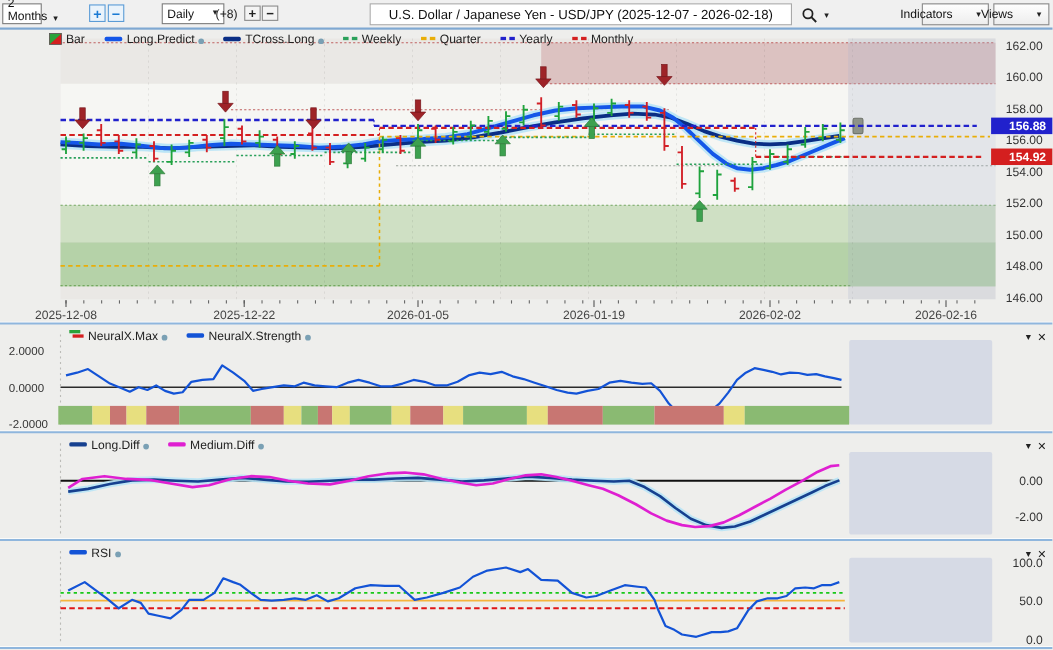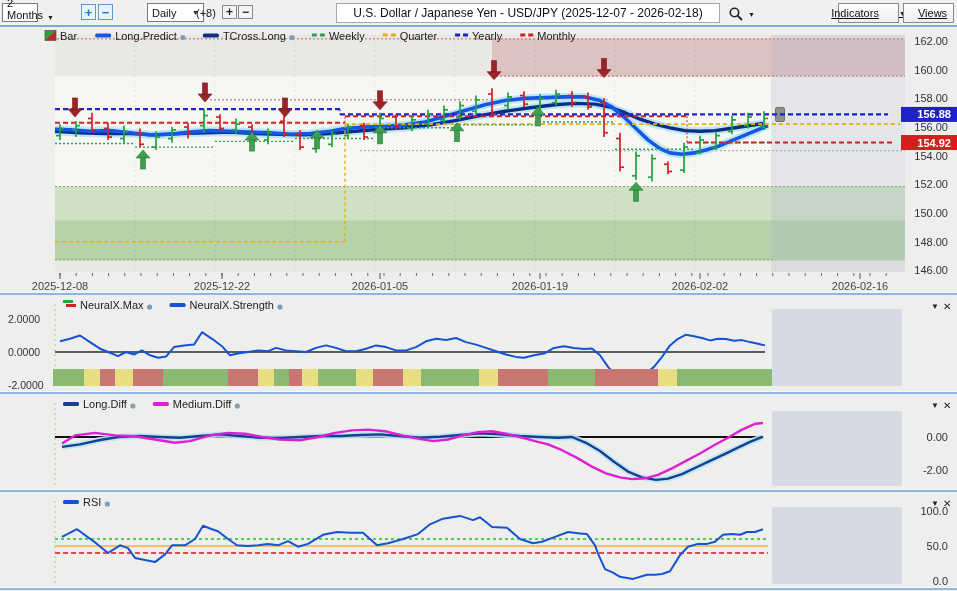--- a/index.html
+++ b/index.html
@@ -14,21 +14,21 @@
   .caret{font-size:7px;color:#222;margin-left:4px;}
   .tbtn{position:absolute;top:4px;width:15px;height:16px;display:flex;align-items:center;justify-content:center;
         font-size:13px;font-weight:bold;border:1px solid #5b9bd5;background:#eaf3fb;color:#1a7ad4;box-sizing:border-box;}
   .tbtn.grey{border:1px solid #8a8a8a;background:#f4f4f4;color:#222;font-size:12px;height:14px;top:5px;}
   #offset-label{position:absolute;left:196px;top:7px;font-size:11px;color:#222;}
   #title-box{position:absolute;left:336px;top:3px;width:384px;height:20px;background:#fff;border:1px solid #a9a9a9;
              box-sizing:border-box;font-size:12px;color:#111;display:flex;align-items:center;justify-content:center;}
   #search-wrap{position:absolute;left:728px;top:5px;width:30px;height:18px;display:flex;align-items:center;}
   .menu-btn{position:absolute;top:3px;height:20px;background:linear-gradient(#fefefe,#ededed);
             border:1px solid #8a8a8a;box-sizing:border-box;font-size:11px;color:#111;
-            display:flex;align-items:center;justify-content:center;gap:16px;padding:0 5px;text-decoration:underline;}
+            display:flex;align-items:center;justify-content:flex-end;gap:16px;padding:0 5px;}
   #chart-wrap{position:absolute;left:0;top:28px;width:957px;height:563px;}
   svg text{font-family:"Liberation Sans", sans-serif;}
 </style>
 </head>
 <body>
 
 <div id="toolbar">
   <div class="combo" style="left:2px;width:36px;align-items:flex-end;">
     <span>2 Months</span>
     <span class="caret">▼</span>

